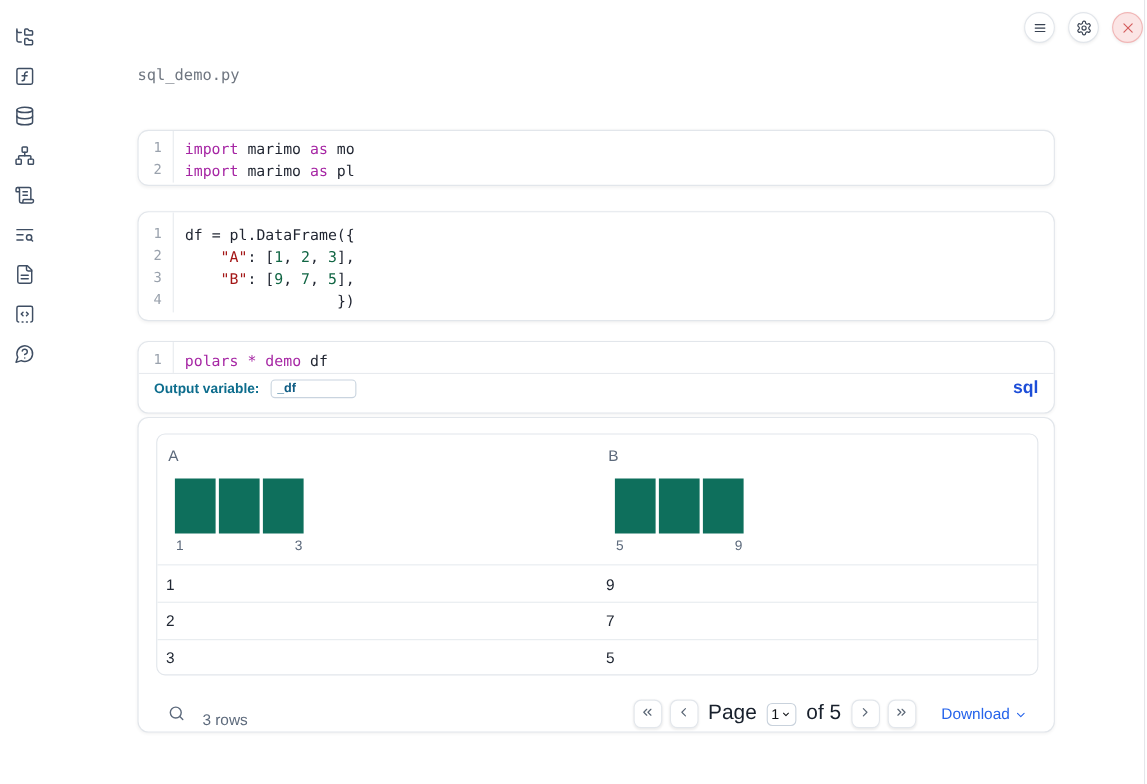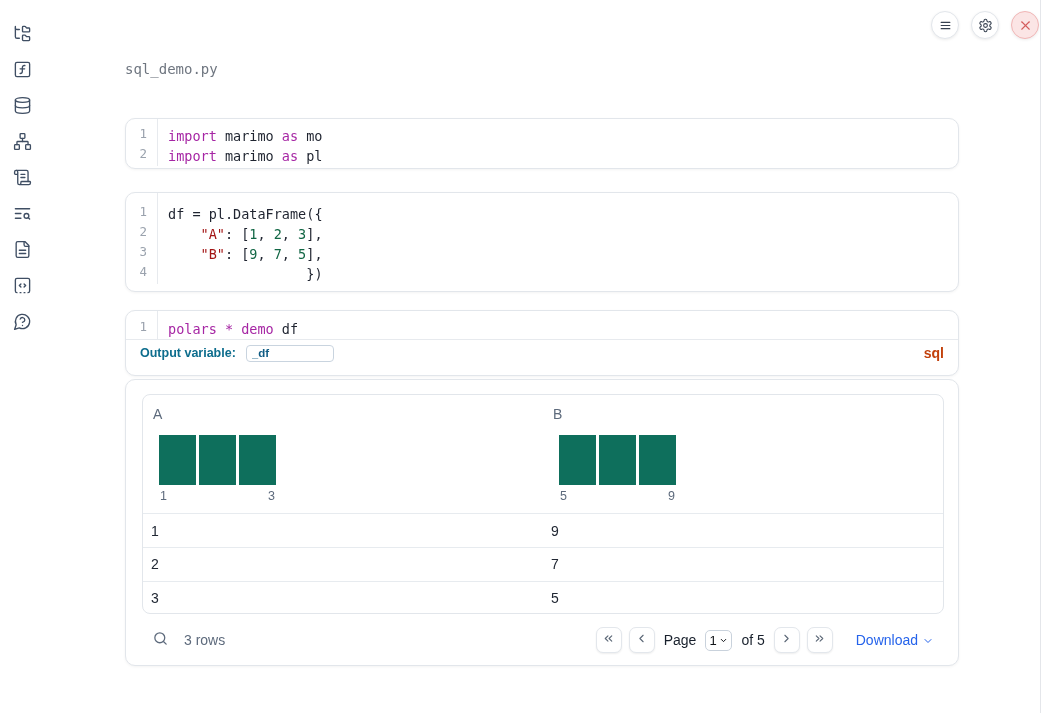--- a/index.html
+++ b/index.html
@@ -42,52 +42,52 @@
   .code-col { padding-left:10px; font:13.5px "DejaVu Sans Mono", monospace; color:#1f2430; }
   .cl { height:20px; line-height:20px; white-space:pre;text-align:right; }
   .tk-kw  { color:#a626a4; }
   .tk-str { color:#a31515; }
   .tk-num { color:#116644; }
   .tk-plain { color:#1f2430; }
 
   
   .sql-footer { height:27px; border-top:1px solid #e7eaee; display:flex; align-items:center; padding:0 14px; }
   .ov-label { font-size:12.5px; font-weight:bold; color:#0d6d8d; }
-  .ov-input { margin-left:10px; width:88px; height:17px; border:1px solid #c9d4df; border-radius:4px;
+  .ov-input { margin-left:10px; width:78px; height:17px; border:1px solid #c9d4df; border-radius:4px;
     font:bold 11.5px "Liberation Sans", sans-serif; color:#0f5c84; padding:0 5px; outline:none; }
-  .sql-lang { margin-left:auto; font-size:14px; font-weight:bold; color:#c2410c; }
+  .sql-lang { margin-left:auto; font-size:16px; font-weight:bold; color:#1d4ed8; }
 
   
   .output-card { position:absolute; left:125px; top:379px; width:834px; height:287px; background:#fff;
     border:1px solid #e2e6eb; border-radius:10px; box-shadow:0 1px 3px rgba(0,0,0,.05); }
   .data-table { position:absolute; left:16px; top:14px; width:802px; height:220px;
     border:1px solid #e2e6eb; border-radius:8px; overflow:hidden; }
   .thead { height:119px; display:flex; border-bottom:1px solid #e7ebef; }
   .th { width:50%; padding:11px 0 0 10px; cursor:pointer; }
   .col-label { font-size:14px; color:#5d6a7c; }
   .hist { margin:13px 0 0 6px; width:117px; }
   .bars { display:flex; gap:3px; height:50px; align-items:flex-end; }
   .bar { width:37px; height:100%; }
   .axis { display:flex; justify-content:space-between; margin-top:4px; padding:0 1px;
     font-size:12.5px; color:#5d6a7c; }
   .trow { height:33.3px; display:flex; align-items:center; }
   .trow + .trow { border-top:1px solid #e7ebef; }
   .td { width:50%; padding-left:8px; font-size:14px; color:#202733; }
 
   
   .table-footer { position:absolute; left:16px; right:16px; top:238px; height:44px;
-    display:flex; align-items:center; }
+    display:flex; align-items:flex-end; }
   .search-btn { width:24px; height:24px; margin-left:6px; display:flex; align-items:center;
     justify-content:center; color:#5d6a7c; background:none; border:none; cursor:pointer; }
   .row-count { margin-left:12px; font-size:14px; color:#5d6a7c; }
   .pager { margin-left:auto; display:flex; align-items:center; gap:7px; }
   .pbtn { width:26px; height:26px; border:1px solid #e3e7ec; border-radius:7px; background:#fff;
     box-shadow:0 1px 2px rgba(0,0,0,.07); display:flex; align-items:center; justify-content:center;
     color:#5b6776; cursor:pointer; }
-  .page-label { font-size:14px; color:#18202c; margin:0 2px; }
+  .page-label { font-size:19px; color:#18202c; margin:0 2px; }
   .page-select { min-width:27px; height:21px; border:1px solid #c9d2dc; border-radius:5px; background:#fff;
     display:flex; align-items:center; padding:0 3px; gap:2px; font-size:13px; color:#111418; cursor:pointer; }
   .download { margin-left:16px; margin-right:8px; display:flex; align-items:center; gap:4px;
     color:#2563eb; font-size:14px; background:none; border:none; cursor:pointer; }
 </style>
 </head>
 <body>
 
 <div class="stage">
 

